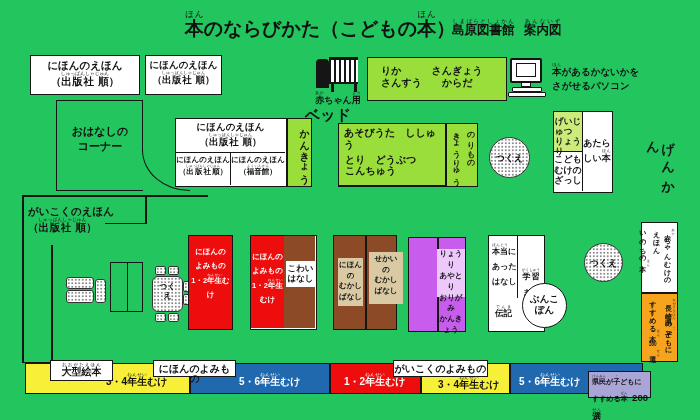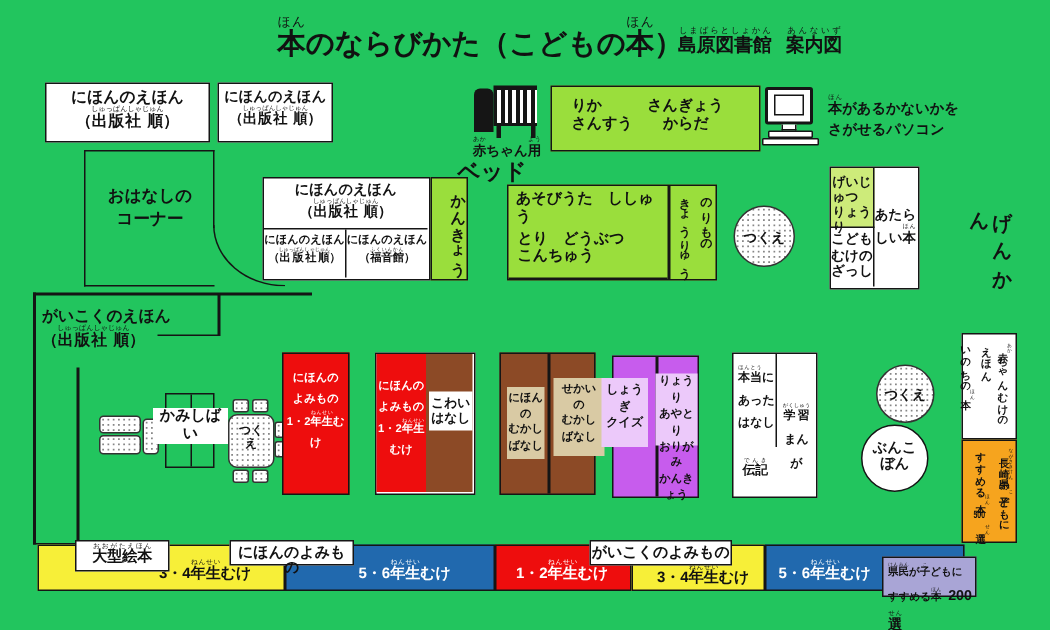--- a/index.html
+++ b/index.html
@@ -125,21 +125,20 @@
   <div class="abs lbl" style="left:28px;top:204px;width:112px;font-size:10.5px;line-height:1.5">がいこくのえほん
 （<ruby>出版社 順<rt>しゅっぱんしゃじゅん</rt></ruby>）</div>
 
   <div class="abs dotted" style="left:66px;top:277px;width:28px;height:12px;border-radius:3px"></div>
   <div class="abs dotted" style="left:66px;top:290px;width:28px;height:13px;border-radius:3px"></div>
   <div class="abs dotted" style="left:95px;top:279px;width:11px;height:24px;border-radius:3px"></div>
 
   <div class="abs" style="left:110px;top:262px;width:33px;height:50px;border:1.5px solid #151515">
     <div class="abs" style="left:50%;top:0;width:1.5px;height:100%;background:#151515"></div>
   </div>
-  <div class="abs lbl ctr" style="left:102px;top:272px;width:50px;font-size:10px;background:#fff;z-index:2">かみしばい</div>
 
   <div class="abs dotted" style="left:152px;top:276px;width:31px;height:36px;border-radius:6px;z-index:1">
     <div class="lbl ctr" style="font-size:8px;width:17px;margin:5px auto 0">つくえ</div>
   </div>
   <div class="abs dotted" style="left:155px;top:266px;width:11px;height:9px;border-radius:2px"></div>
   <div class="abs dotted" style="left:168px;top:266px;width:11px;height:9px;border-radius:2px"></div>
   <div class="abs dotted" style="left:155px;top:313px;width:11px;height:9px;border-radius:2px"></div>
   <div class="abs dotted" style="left:168px;top:313px;width:11px;height:9px;border-radius:2px"></div>
   <div class="abs dotted" style="left:183px;top:281px;width:8px;height:11px;border-radius:2px"></div>
   <div class="abs dotted" style="left:183px;top:294px;width:8px;height:11px;border-radius:2px"></div>
@@ -169,42 +168,39 @@
 ばなし</div>
     <div class="abs tan lbl ctr" style="left:35px;top:16px;width:34px;height:52px;font-size:7.5px;line-height:1.4;padding-top:2px">せかい
 の
 むかし
 ばなし</div>
   </div>
 
   <div class="abs box purple" style="left:408px;top:237px;width:58px;height:95px">
     <div class="abs" style="left:50%;top:0;width:1.5px;height:100%;background:#151515"></div>
   </div>
-  <div class="abs lav lbl ctr" style="left:401px;top:252px;width:31px;height:46px;font-size:8px;line-height:1.35;padding-top:3px;z-index:2">しょう
-ぎ
-クイズ</div>
   <div class="abs lav lbl ctr" style="left:437px;top:249px;width:28px;height:48px;font-size:7.5px;line-height:1.45;z-index:2">りょうり
 あやとり
 おりがみ
 かんきょう</div>
 
   <div class="abs box" style="left:488px;top:235px;width:57px;height:97px">
     <div class="abs" style="left:28px;top:0;width:1px;height:62px;background:#151515"></div>
     <div class="abs lbl" style="left:3px;top:7px;width:25px;font-size:8px;line-height:1.9"><ruby>本当<rt>ほんとう</rt></ruby>に
 あった
 はなし</div>
     <div class="abs lbl" style="left:6px;top:69px;width:25px;font-size:8.5px"><ruby>伝記<rt>でんき</rt></ruby></div>
     <div class="abs lbl ctr" style="left:30px;top:32px;width:24px;font-size:8px;line-height:2"><ruby>学習<rt>がくしゅう</rt></ruby>
 まんが</div>
   </div>
 
   <div class="abs dotted" style="left:584px;top:243px;width:39px;height:39px;border-radius:50%">
     <div class="lbl ctr" style="font-size:9px;margin-top:14px">つくえ</div>
   </div>
-  <div class="abs box" style="left:574px;top:283px;width:45px;height:45px;border-radius:50%">
+  <div class="abs box" style="left:522px;top:283px;width:45px;height:45px;border-radius:50%">
     <div class="lbl ctr" style="font-size:9.5px;margin-top:9px">ぶんこ
 ぼん</div>
   </div>
 
   <div class="abs box vert" style="left:641px;top:222px;width:37px;height:71px;font-weight:bold;font-size:7px;line-height:1.55;padding:3px 2px 0 0">
     <div><ruby>赤<rt>あか</rt></ruby>ちゃんむけの</div>
     <div>えほん</div>
     <div>いのちの<ruby>本<rt>ほん</rt></ruby></div>
   </div>
 

